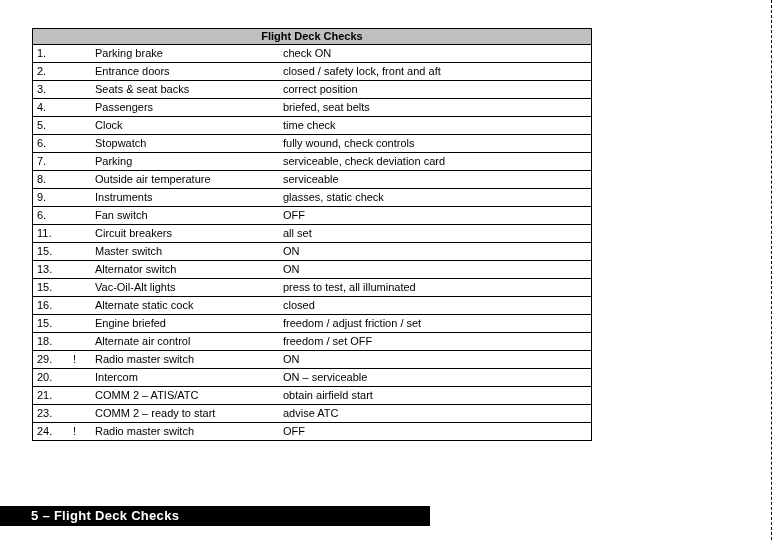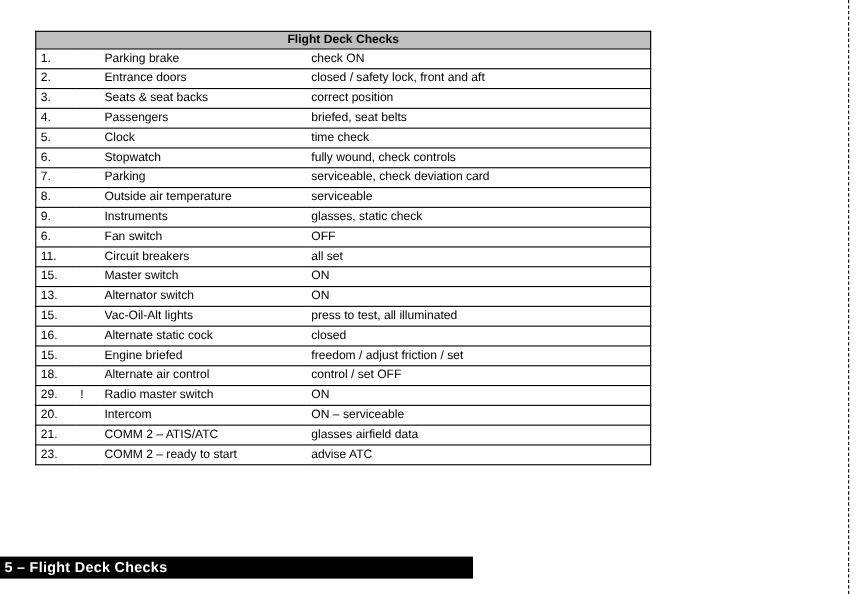--- a/index.html
+++ b/index.html
@@ -65,21 +65,21 @@
     left: 0;
     bottom: 14px;
     width: 430px;
     height: 20px;
     background: #000;
   }
   .footer-text {
     color: #fff;
     font-weight: bold;
     font-size: 13px;
-    padding: 2px 0 0 4px;
+    padding: 2px 0 0 31px;
     letter-spacing: 0.3px;
   }
   .right-rule {
     position: absolute;
     right: 8px;
     top: 0;
     width: 0;
     height: 540px;
     border-left: 1px dashed #000;
   }
@@ -186,45 +186,51 @@
           <tr>
             <td class="num">15.</td>
             <td class="mark"></td>
             <td class="item">Engine briefed</td>
             <td class="action">freedom / adjust friction / set</td>
           </tr>
           <tr>
             <td class="num">18.</td>
             <td class="mark"></td>
             <td class="item">Alternate air control</td>
-            <td class="action">control / set OFF</td>
+            <td class="action">freedom / set OFF</td>
           </tr>
           <tr>
             <td class="num">29.</td>
             <td class="mark">!</td>
             <td class="item">Radio master switch</td>
             <td class="action">ON</td>
           </tr>
           <tr>
             <td class="num">20.</td>
             <td class="mark"></td>
             <td class="item">Intercom</td>
             <td class="action">ON – serviceable</td>
           </tr>
           <tr>
             <td class="num">21.</td>
             <td class="mark"></td>
             <td class="item">COMM 2 – ATIS/ATC</td>
-            <td class="action">glasses airfield data</td>
+            <td class="action">obtain airfield start</td>
           </tr>
           <tr>
             <td class="num">23.</td>
             <td class="mark"></td>
             <td class="item">COMM 2 – ready to start</td>
             <td class="action">advise ATC</td>
+          </tr>
+          <tr>
+            <td class="num">24.</td>
+            <td class="mark">!</td>
+            <td class="item">Radio master switch</td>
+            <td class="action">OFF</td>
           </tr>
         </tbody>
     </table>
   </div>
 
   <div class="footer">
     <div class="footer-text">5 – Flight Deck Checks</div>
   </div>
 
   <div class="right-rule"></div>

